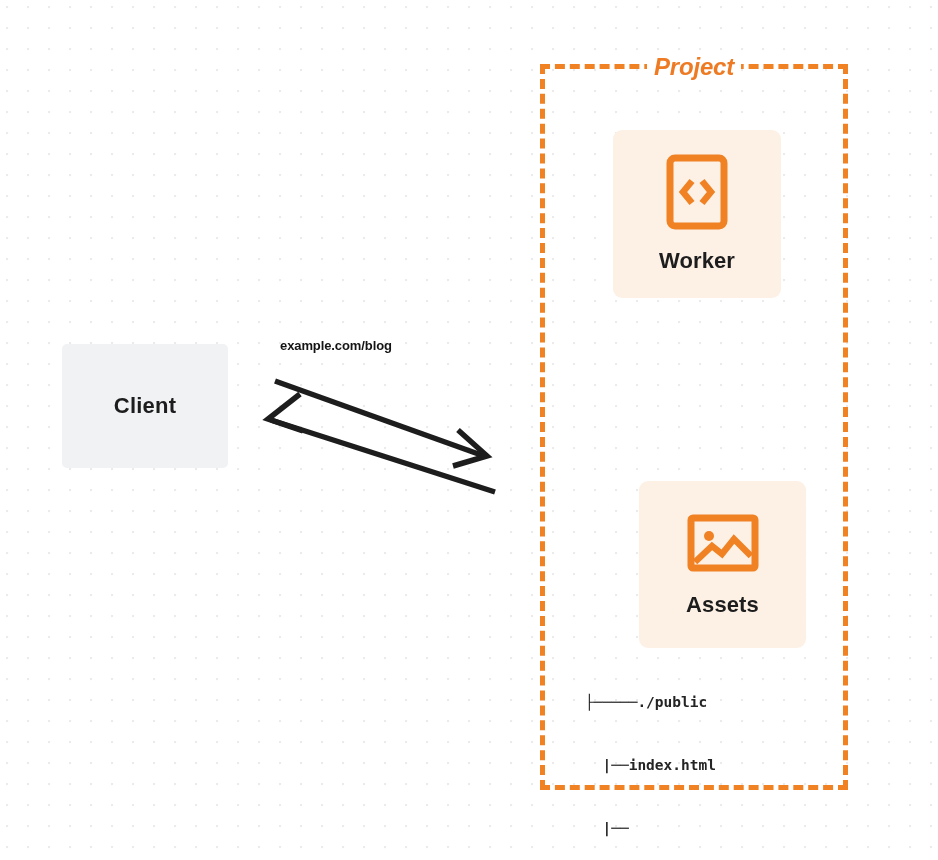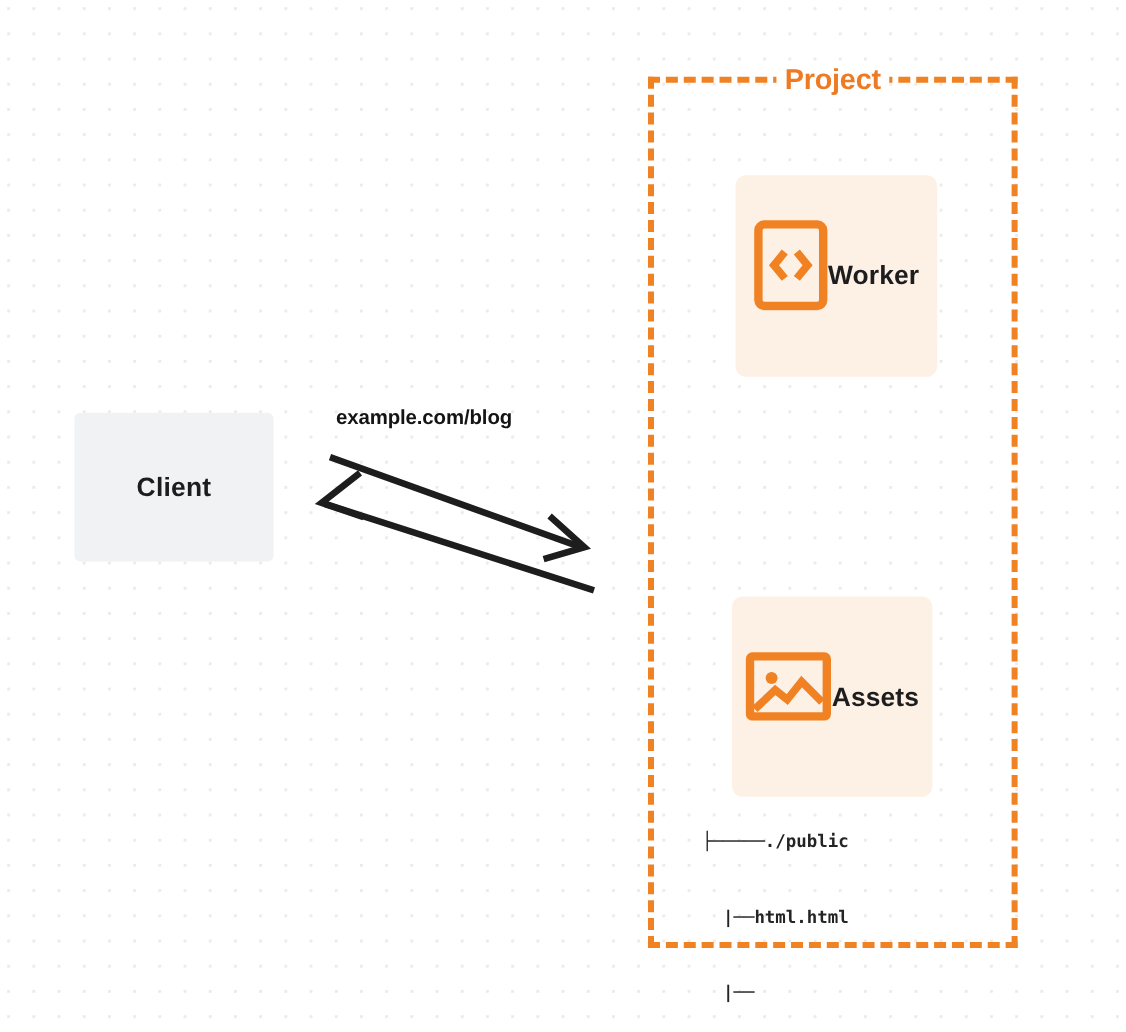--- a/index.html
+++ b/index.html
@@ -45,21 +45,21 @@
     font-weight: 700;
     color: #1d1d1d;
     letter-spacing: 0.2px;
   }
 
   
   #request-label {
     position: absolute;
     left: 280px;
     top: 338px;
-    font-size: 17px;
+    font-size: 13px;
     font-weight: 700;
     color: #141414;
     letter-spacing: -0.1px;
     white-space: nowrap;
   }
 
   
   #arrow-layer {
     position: absolute;
     left: 0;
@@ -86,41 +86,41 @@
     top: -17px;
     transform: translateX(-50%);
     background: #ffffff;
     padding: 0 7px;
     font-size: 24px;
     font-weight: 700;
     color: #ee7b23;
     letter-spacing: -0.2px;
     white-space: nowrap;
     line-height: 30px;
+    font-style: italic;
   }
 
   
   .service-card {
     position: absolute;
     background: #fdf1e6;
     border-radius: 9px;
     display: flex;
-    flex-direction: row;
+    flex-direction: column;
     align-items: center;
     justify-content: center;
-    margin-top: 16px;
   }
   #worker-card {
     left: 613px;
     top: 130px;
     width: 168px;
     height: 168px;
   }
   #assets-card {
-    left: 610px;
+    left: 639px;
     top: 481px;
     width: 167px;
     height: 167px;
   }
   .service-card .card-icon {
     display: block;
     line-height: 0;
     margin-bottom: 18px;
   }
   .service-card .card-label {
@@ -209,21 +209,21 @@
     <span class="card-label">Assets</span>
   </div>
 
   <div id="assets-file-tree">
     <div class="tree-row">
       <span class="tree-branch">├─────</span>
       <span class="tree-name">./public</span>
     </div>
     <div class="tree-row">
       <span class="tree-branch">  |──</span>
-      <span class="tree-name">html.html</span>
+      <span class="tree-name">index.html</span>
     </div>
     <div class="tree-row">
       <span class="tree-branch">  |──</span>
     </div>
     
   </div>
 
 </div>
 
 </body></html>

